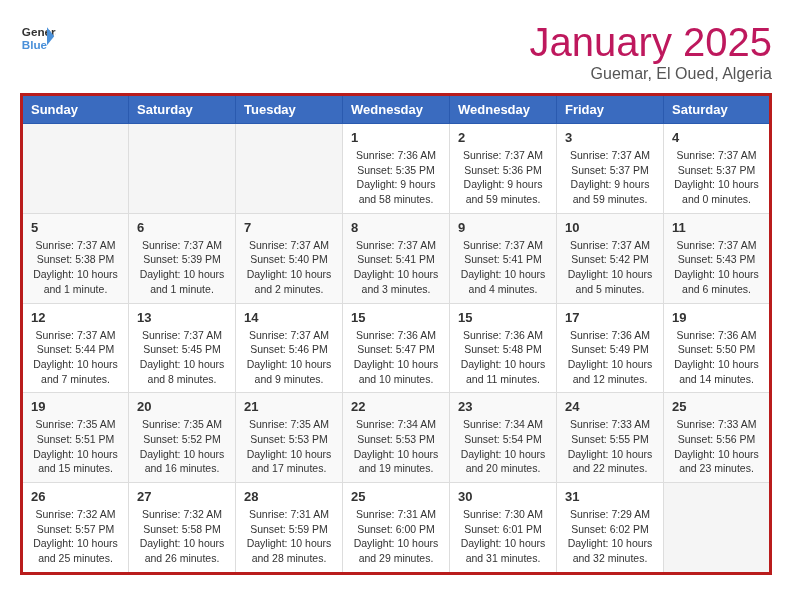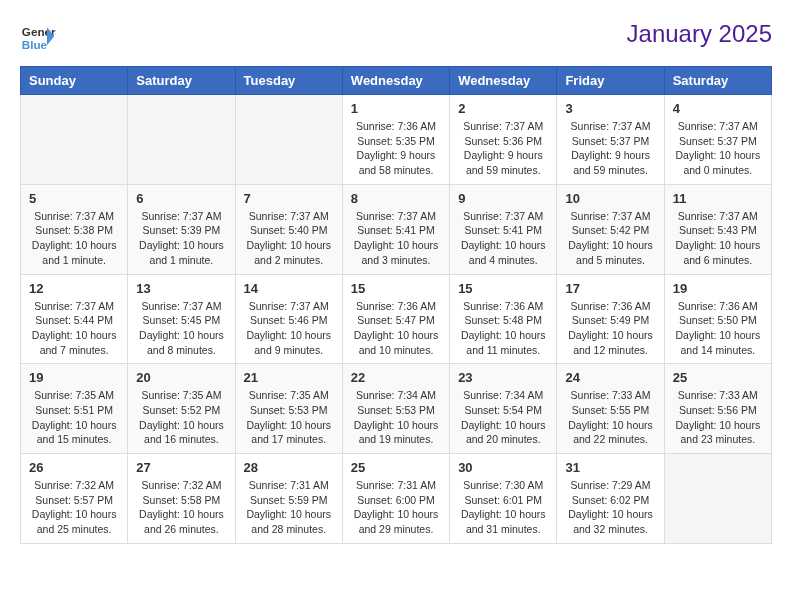--- a/index.html
+++ b/index.html
@@ -22,32 +22,32 @@
       gap: 4px;
     }
     .logo-icon {
       width: 36px;
       height: 36px;
     }
     .title-block {
       text-align: right;
     }
     .month-title {
-      font-size: 24px;
+      font-size: 40px;
       font-weight: normal;
-      color: #4c1d95;
+      color: #be185d;
     }
     .subtitle {
       font-size: 16px;
       color: #555;
     }
     .calendar {
       width: 100%;
       border-collapse: collapse;
-      border: 1px solid #b91c1c;
+      border: 3px solid #b91c1c;
     }
     .calendar th {
       background-color: #3a6bbf;
       color: white;
       text-align: left;
       padding: 6px 8px;
       font-size: 13px;
       font-weight: bold;
       border: 1px solid #2a5aaf;
     }
@@ -89,20 +89,21 @@
 <div class="header">
   <div class="logo">
     <svg class="logo-icon" viewBox="0 0 40 40">
       <text x="2" y="18" font-size="13" font-weight="bold" fill="#333">General</text>
       <text x="2" y="32" font-size="13" font-weight="bold" fill="#4a90d9">Blue</text>
       <polygon points="30,8 38,18 30,28" fill="#4a90d9"></polygon>
     </svg>
   </div>
   <div class="title-block">
     <div class="month-title">January 2025</div>
+    <div class="subtitle">Guemar, El Oued, Algeria</div>
   </div>
 </div>
 
 <table class="calendar">
   <thead>
     <tr>
     <th>Sunday</th>
         <th>Saturday</th>
         <th>Tuesday</th>
         <th>Wednesday</th>

